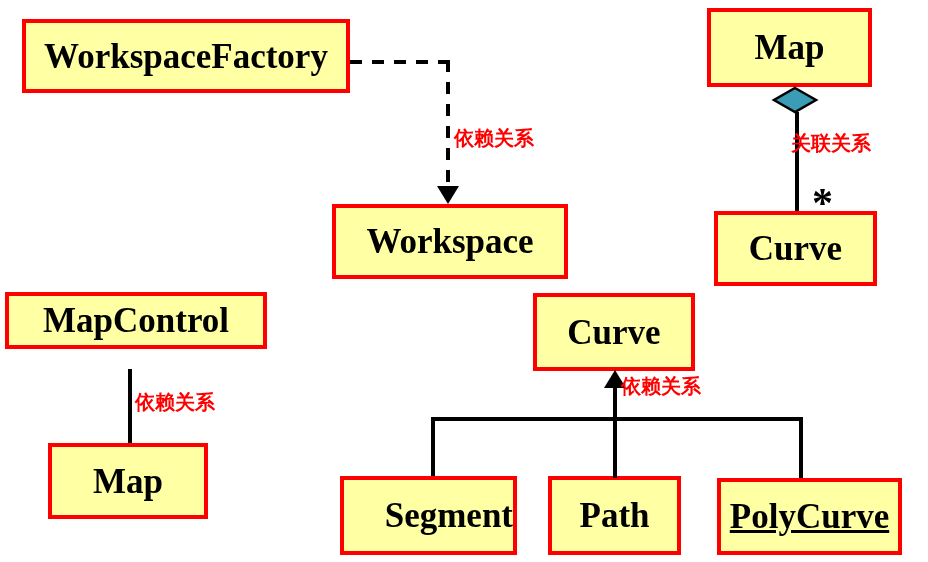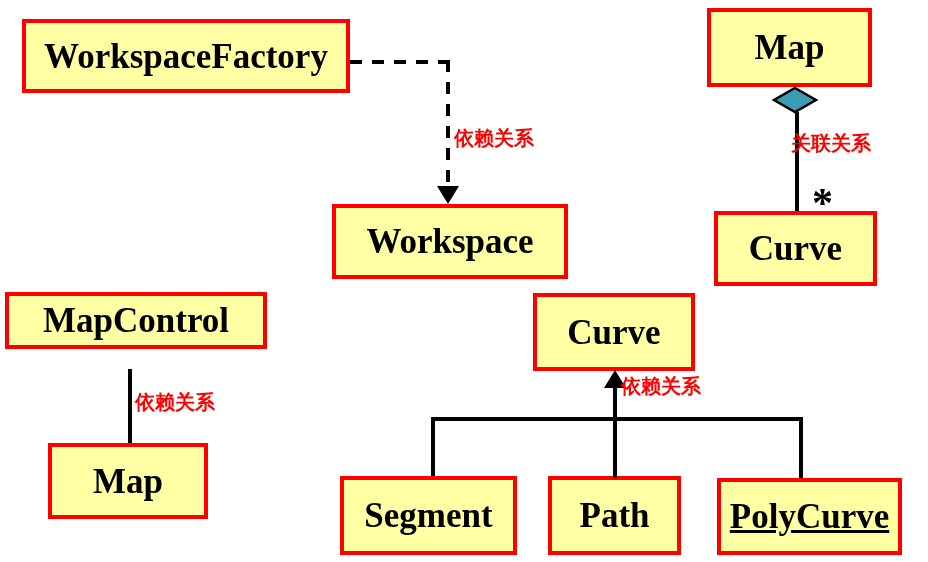--- a/index.html
+++ b/index.html
@@ -116,21 +116,21 @@
   </div>
 
   <div class="ub" style="left:48px; top:443px; width:160px; height:76px;">
     <span class="cl">Map</span>
   </div>
 
   <div class="ub" style="left:533px; top:293px; width:162px; height:78px;">
     <span class="cl">Curve</span>
   </div>
 
-  <div class="ub" style="left:340px; top:476px; width:177px; height:79px;">
+  <div class="ub" style="left:340px; top:476px; width:177px; height:79px;justify-content:flex-end;">
     <span class="cl">Segment</span>
   </div>
 
   <div class="ub" style="left:548px; top:476px; width:133px; height:79px;">
     <span class="cl">Path</span>
   </div>
 
   <div class="ub" style="left:717px; top:478px; width:185px; height:77px;text-decoration:underline;">
     <span class="cl">PolyCurve</span>
   </div>

